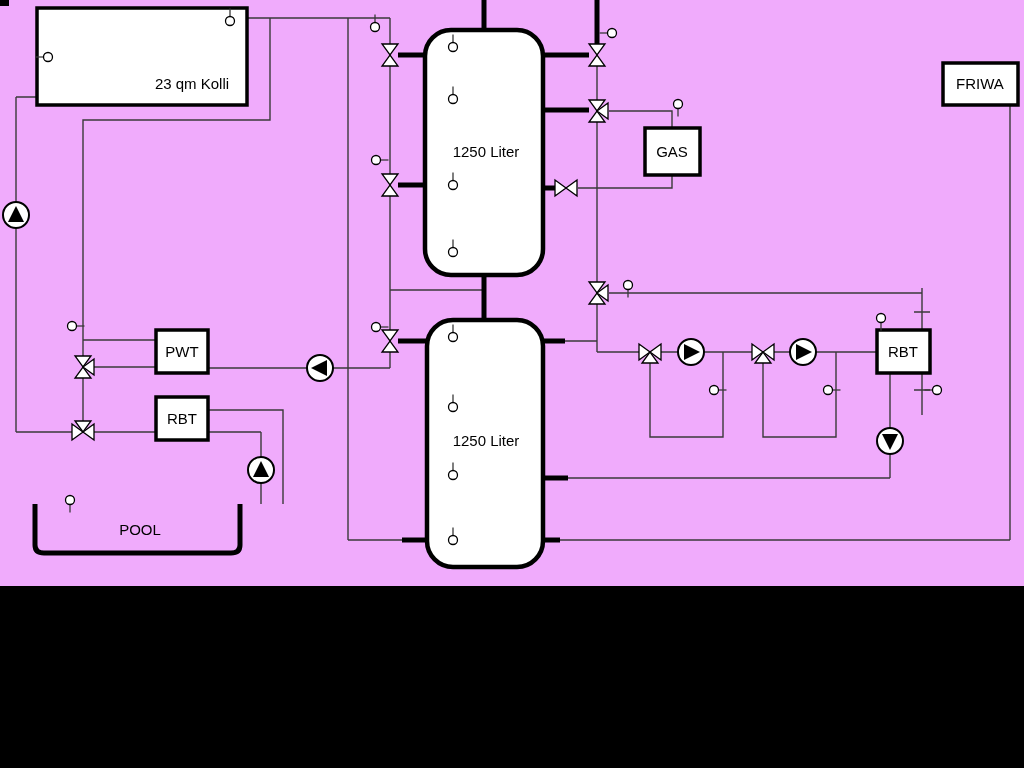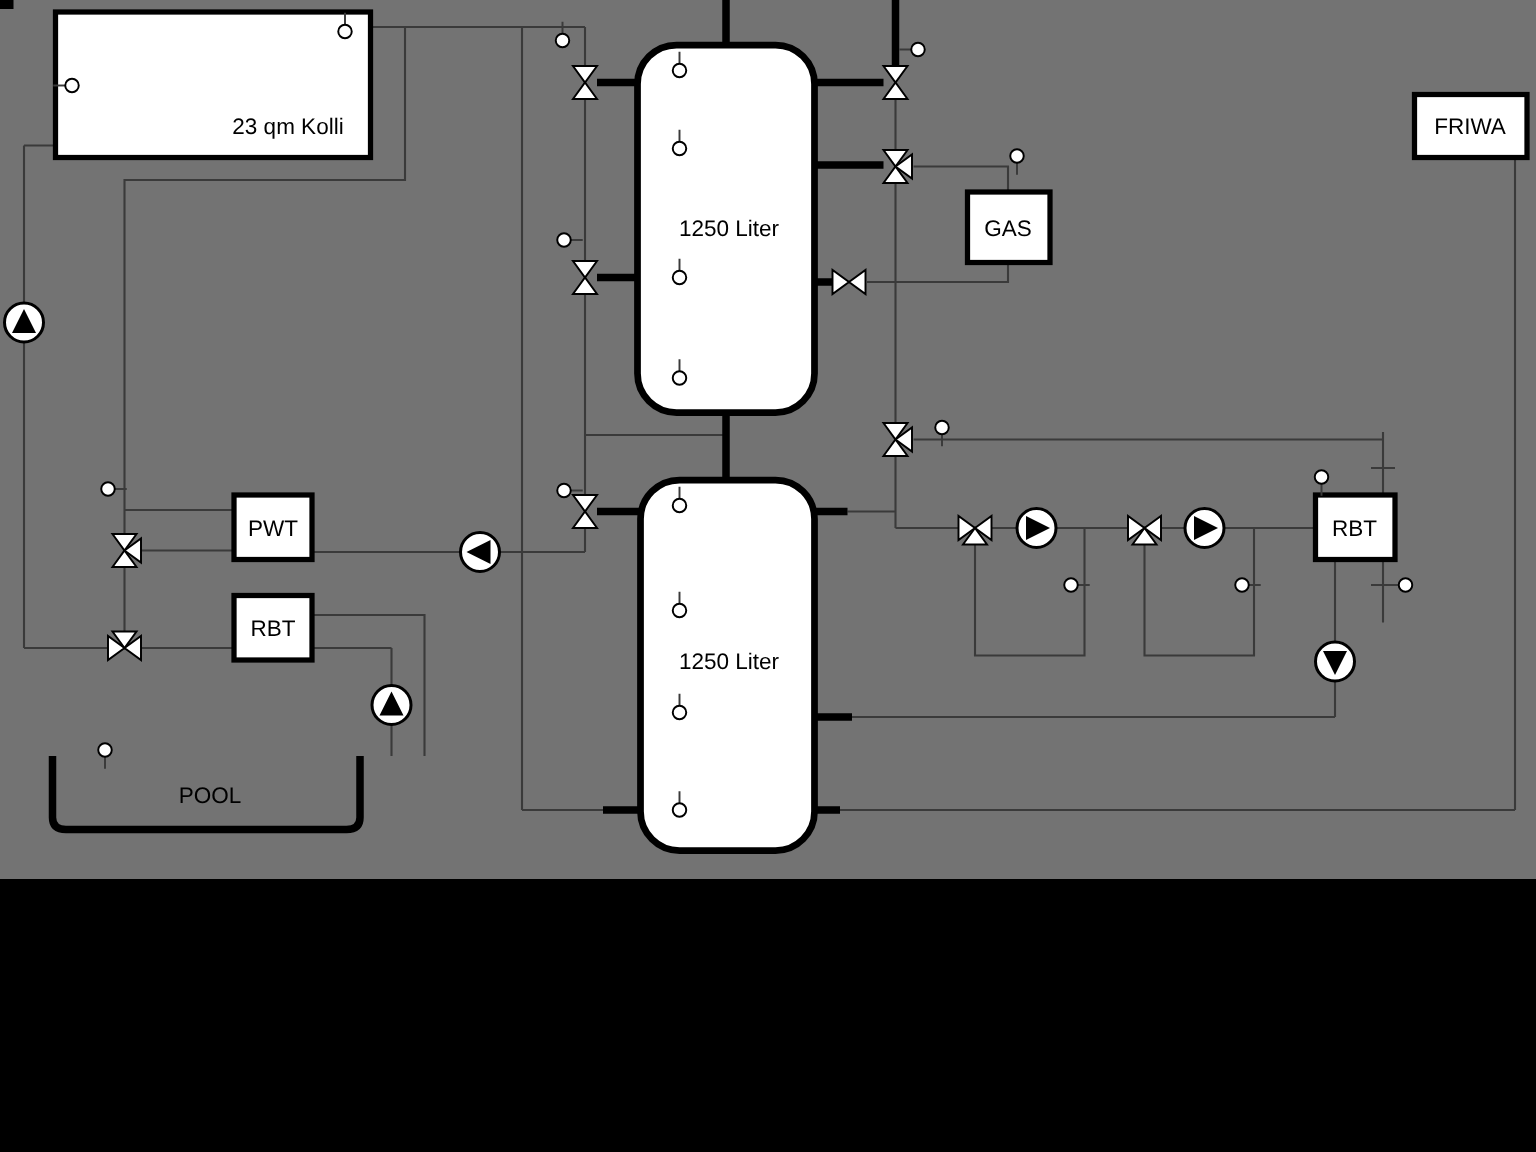--- a/index.html
+++ b/index.html
@@ -1,17 +1,17 @@
 <!DOCTYPE html>
 <html style="--line: #3a3a3a; --bar: #000000;"><head>
 <meta charset="utf-8">
 <style>
   html,body{margin:0;padding:0;background:#fff;}
   body{width:1024px;height:768px;font-family:"Liberation Sans",sans-serif;}
-  .stage{position:relative;width:1024px;height:768px;overflow:hidden;background:#737373;}
+  .stage{position:relative;width:1024px;height:768px;overflow:hidden;background:#f0abfc;}
   svg{display:block;}
   .pipe-thin{fill:none;stroke:var(--line,#3a3a3a);stroke-width:1.4;}
   .pipe-thick{fill:none;stroke:#000;stroke-width:5;}
   .box{fill:#fff;stroke:#000;stroke-width:3.5;}
   .tank{fill:#fff;stroke:#000;stroke-width:4.5;}
   .pool-shape{fill:none;stroke:#000;stroke-width:5;}
   .lbl{font-family:"Liberation Sans",sans-serif;font-size:15px;fill:#000;text-anchor:middle;}
   .bottom-bar{position:absolute;left:0;top:586px;width:1024px;height:182px;background:var(--bar,#000);}
 </style>
 </head>

